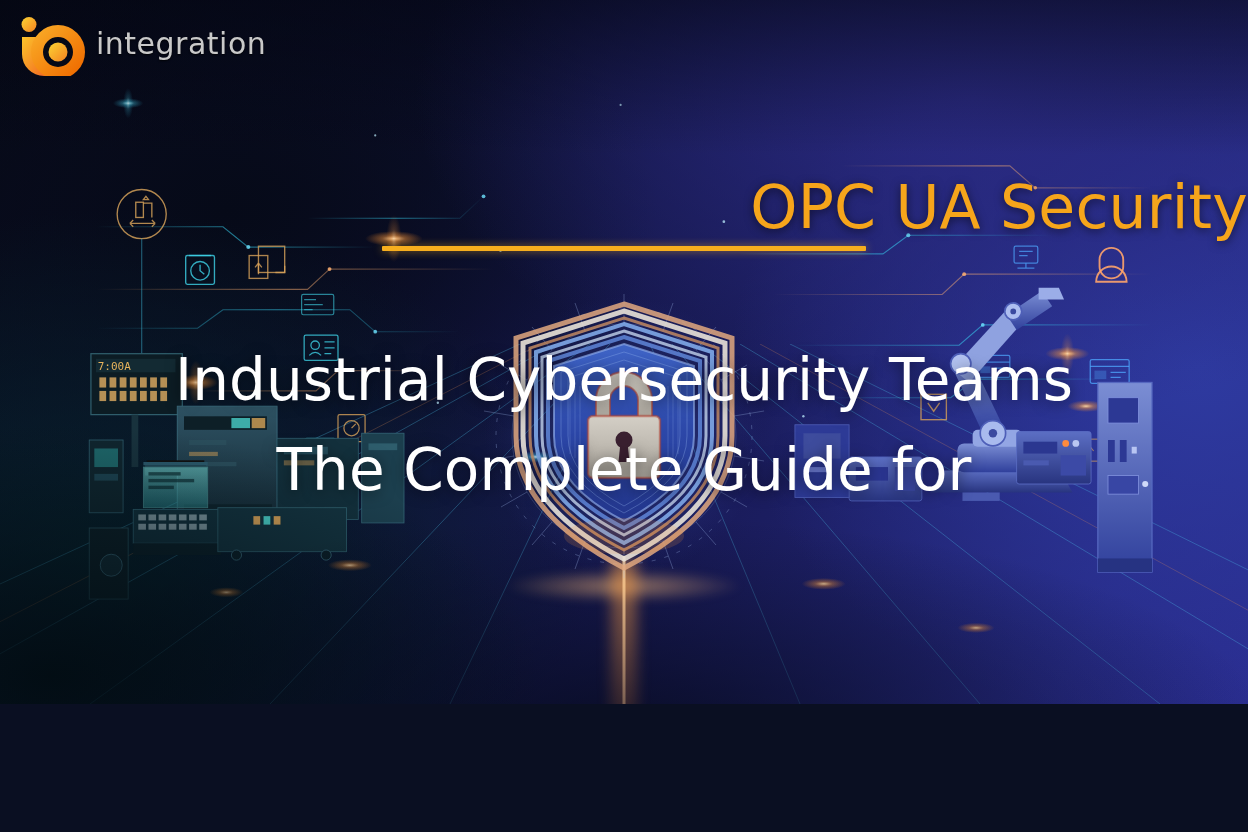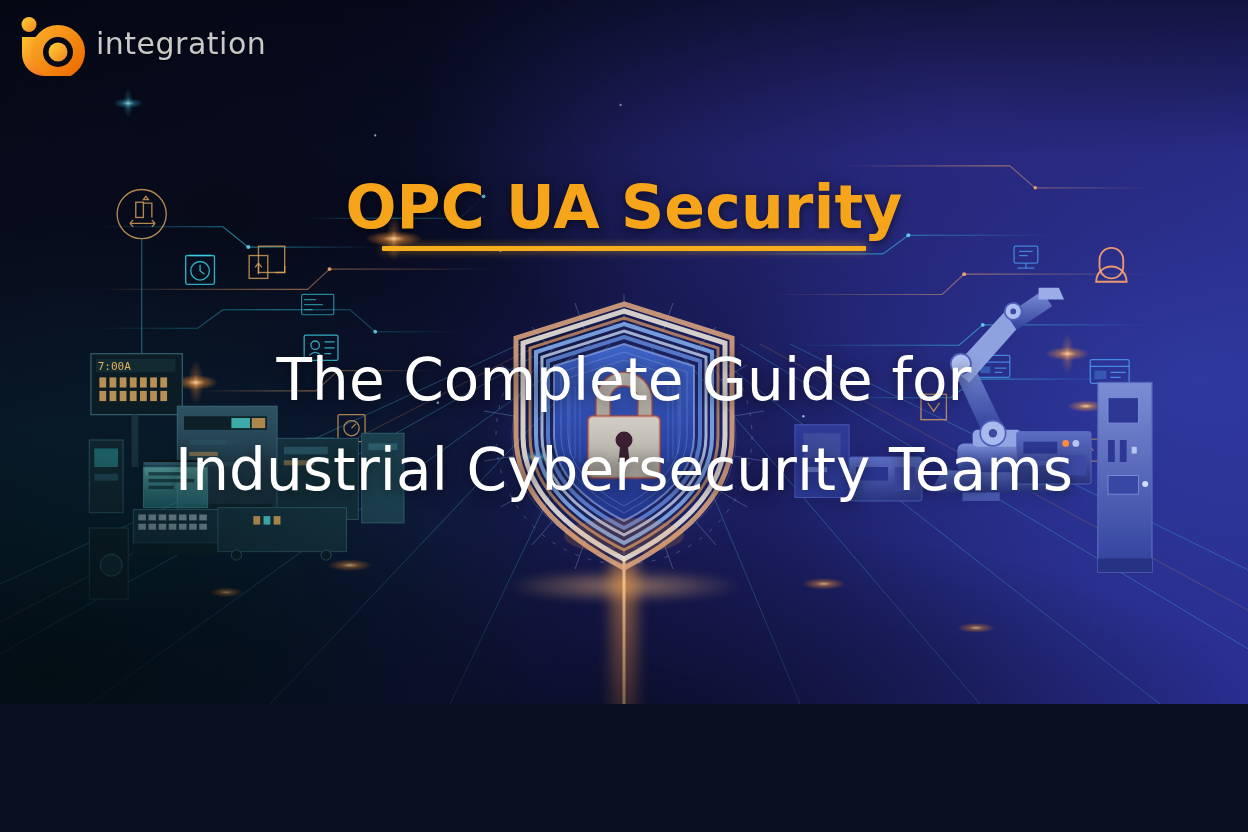--- a/index.html
+++ b/index.html
@@ -99,24 +99,25 @@
 
   
   .headings {
     position:absolute; left:0; right:0; top:0;
     z-index:30; text-align:center;
     pointer-events:none;
   }
   .title {
     position:absolute; left:0; right:0; top:172px;
     font-family:"DejaVu Sans", sans-serif;
-    font-size:60px; font-weight:700;
+    font-size:60px; font-weight:400;
     color:#f6a51b;
     letter-spacing:.2px;
     text-shadow:0 2px 10px rgba(0,0,0,.55);
+    text-align:right;
   }
   .title-rule {
     position:absolute; left:382px; top:246px;
     width:484px; height:5px;
     background:#f7ae1e;
     box-shadow:0 0 8px rgba(247,174,30,.55);
     border-radius:1px;
   }
   .subtitle {
     position:absolute; left:0; right:0; top:336px;
@@ -631,18 +632,18 @@
     </svg>
     <div class="logo-text">
       <span>integration</span>
     </div>
   </div>
 
   <div class="headings">
     <div class="title">OPC UA Security</div>
     <div class="title-rule"></div>
     <div class="subtitle">
+      <span class="ln">Industrial Cybersecurity Teams</span>
       <span class="ln">The Complete Guide for</span>
-      <span class="ln">Industrial Cybersecurity Teams</span>
     </div>
   </div>
 
 </div>
 
 </body></html>

